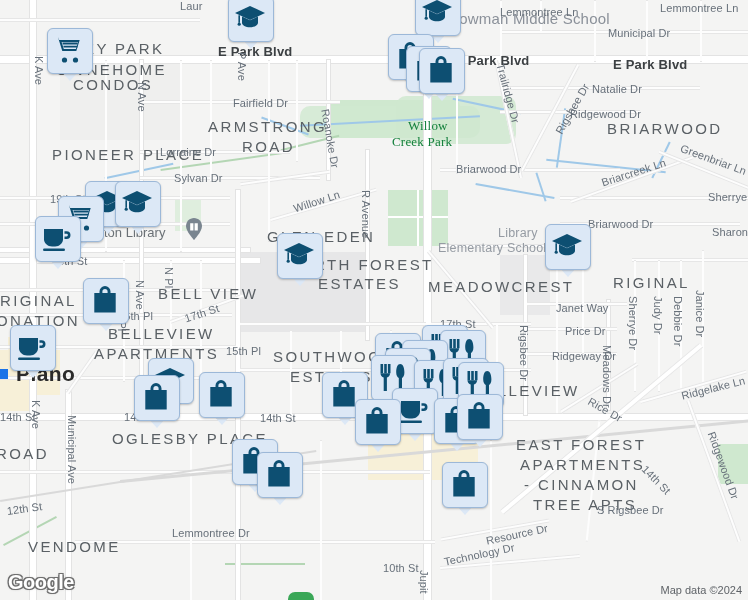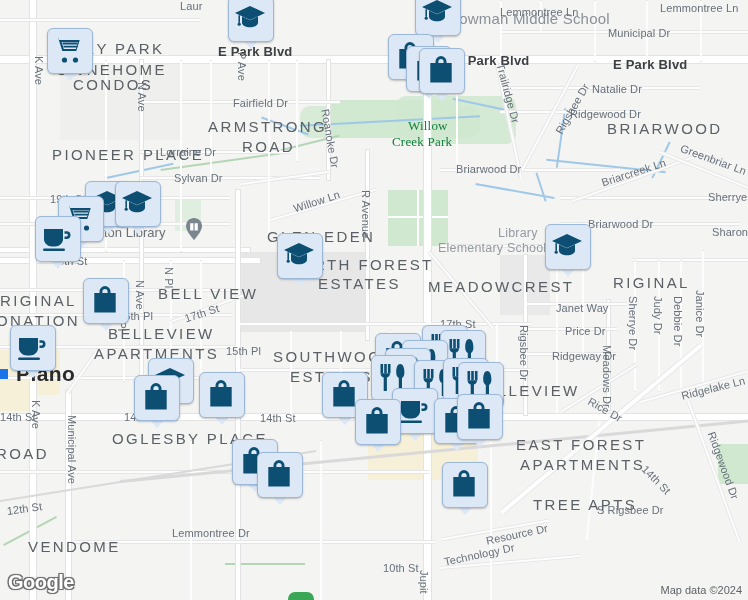--- a/index.html
+++ b/index.html
@@ -218,20 +218,21 @@
   <div class="lbl hood" style="left:613px;top:274px;"><span>RIGINAL</span></div>
 
   <div class="lbl hood" style="left:273px;top:348px;"><span>SOUTHWOOD</span></div>
   <div class="lbl hood" style="left:290px;top:368px;"><span>ESTATES</span></div>
 
   <div class="lbl hood" style="left:473px;top:382px;"><span>BELLEVIEW</span></div>
   <div class="lbl hood" style="left:112px;top:430px;"><span>OGLESBY PLACE</span></div>
 
   <div class="lbl hood" style="left:516px;top:436px;"><span>EAST FOREST</span></div>
   <div class="lbl hood" style="left:520px;top:456px;"><span>APARTMENTS</span></div>
+  <div class="lbl hood" style="left:524px;top:476px;"><span>- CINNAMON</span></div>
   <div class="lbl hood" style="left:533px;top:496px;"><span>TREE APTS</span></div>
 
   <div class="lbl hood" style="left:28px;top:538px;"><span>VENDOME</span></div>
   <div class="lbl hood" style="left:-4px;top:445px;"><span>ROAD</span></div>
 
   <div class="lbl parklbl" style="left:408px;top:118px;"><span>Willow</span></div>
   <div class="lbl parklbl" style="left:392px;top:134px;"><span>Creek Park</span></div>
   <div class="lbl school" style="left:449px;top:10px;"><span>Bowman Middle School</span></div>
   <div class="lbl schoolsm" style="left:498px;top:226px;"><span>Library</span></div>
   <div class="lbl schoolsm" style="left:438px;top:241px;"><span>Elementary School</span></div>

